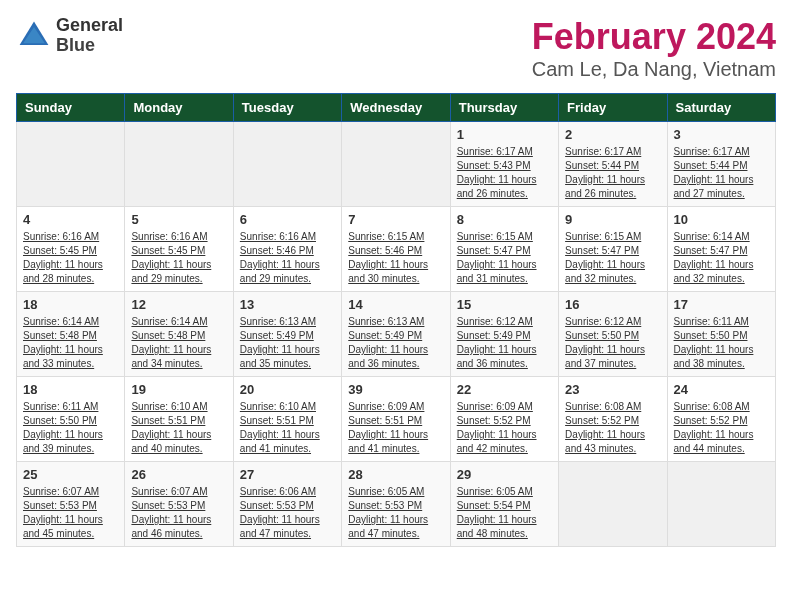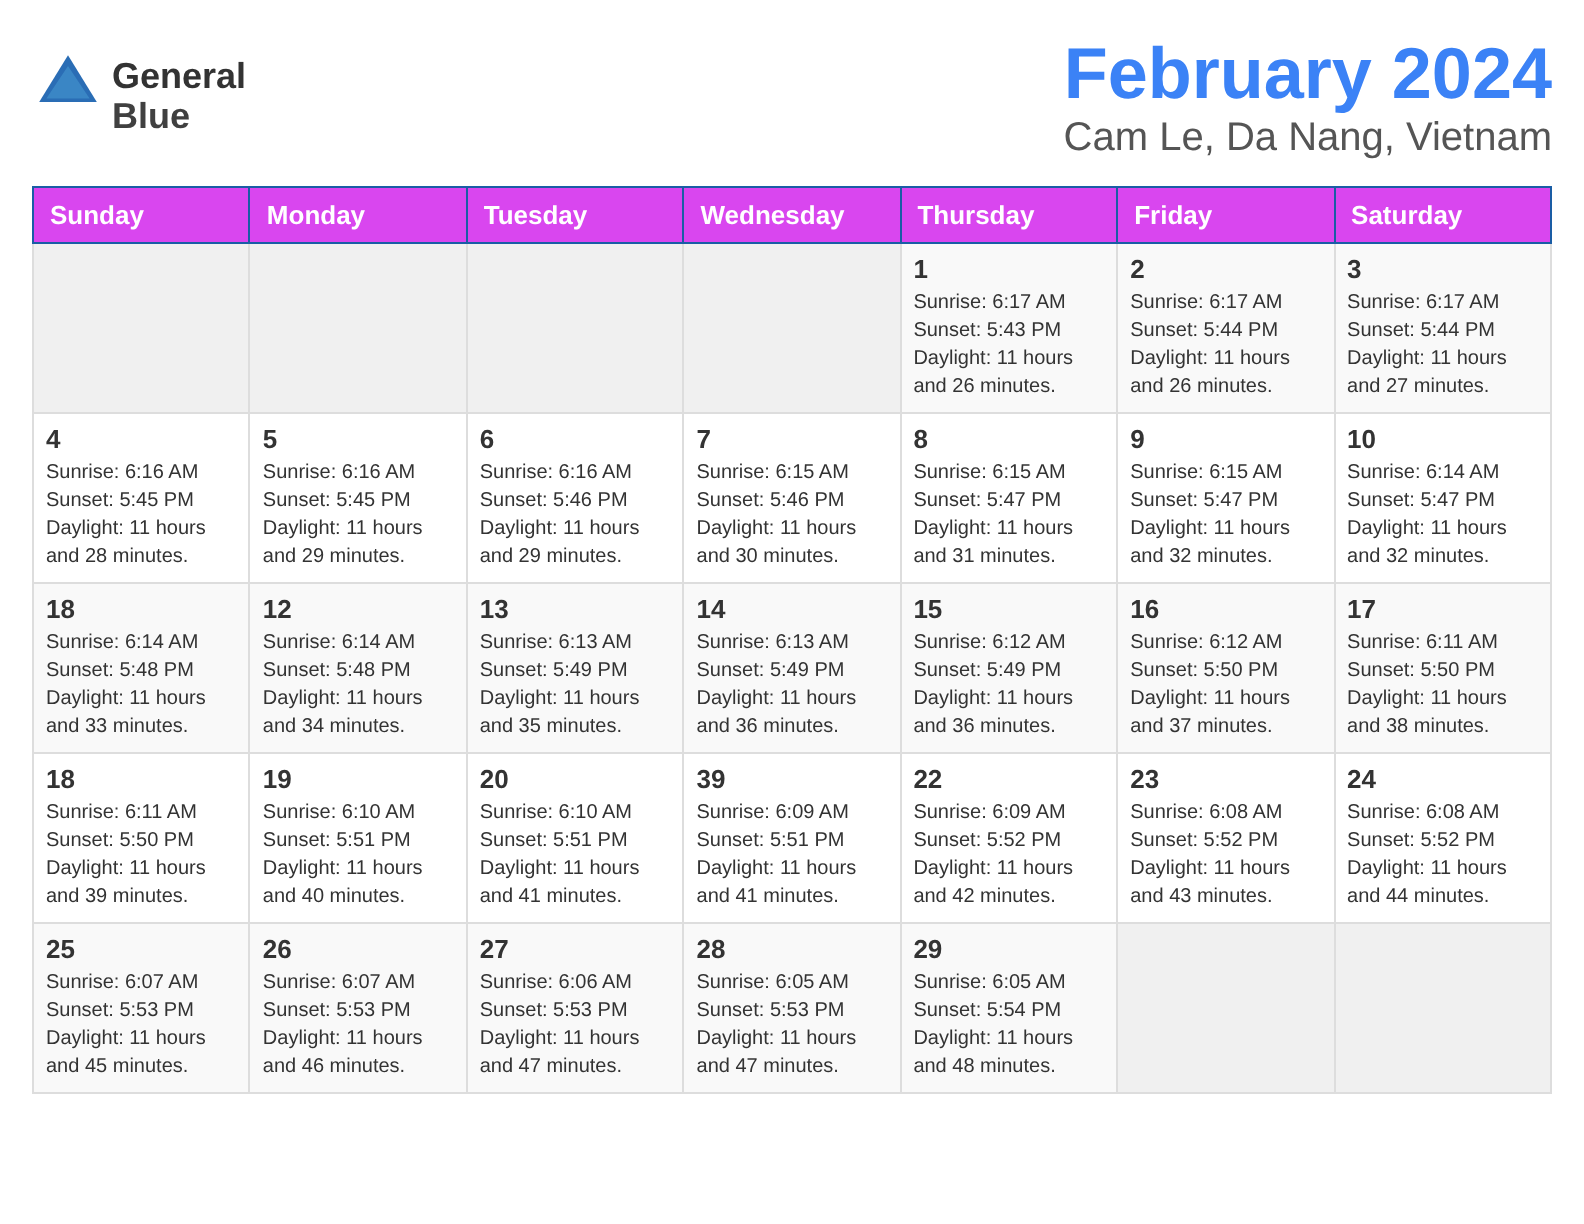--- a/index.html
+++ b/index.html
@@ -21,46 +21,46 @@
       align-items: center;
       gap: 4px;
     }
     .logo-text {
       display: flex;
       flex-direction: column;
       font-size: 18px;
       font-weight: bold;
       line-height: 1.1;
     }
-    .logo-text .general { color: #333; margin-top: 13px; }
+    .logo-text .general { color: #333; }
     .logo-text .blue { color: #404040; }
     .logo-icon {
       width: 36px;
       height: 36px;
     }
     .title-area {
       text-align: right;
     }
     .title-area h1 {
       font-size: 36px;
       font-weight: bold;
-      color: #3b82f6;
+      color: #be185d;
     }
     .title-area h2 {
       font-size: 20px;
       color: #555;
       font-weight: normal;
     }
     .calendar {
       width: 100%;
       border-collapse: collapse;
       border: 1px solid #ccc;
     }
     .calendar th {
-      background-color: #d946ef;
+      background-color: #14532d;
       color: #fff;
       text-align: left;
       padding: 6px 8px;
       font-size: 13px;
       border: 1px solid #1a5da5;
     }
     .calendar td {
       vertical-align: top;
       padding: 5px 6px;
       border: 1px solid #ddd;
@@ -79,20 +79,21 @@
     .day-num {
       font-size: 13px;
       font-weight: bold;
       margin-bottom: 3px;
       display: block;
     }
     .day-info {
       font-size: 10px;
       color: #333;
       line-height: 1.4;
+      text-decoration: underline;
     }
     .empty-cell {
       background: #f0f0f0 !important;
     }
   </style>
 </head>
 <body>
 
 <div class="header-area">
   <div class="logo">

